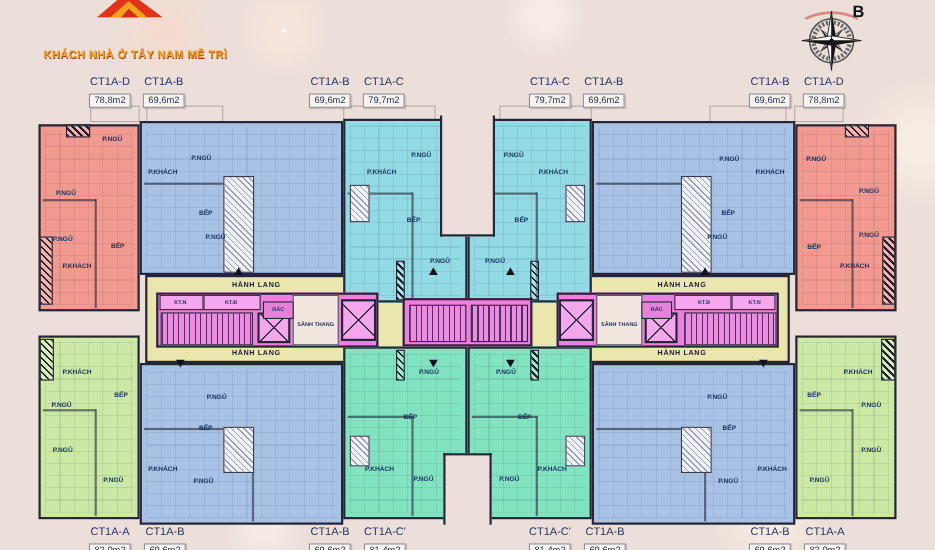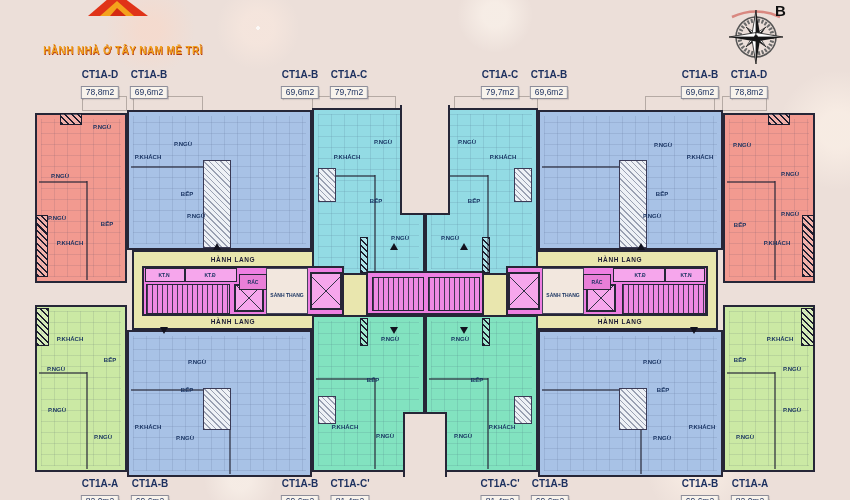--- a/index.html
+++ b/index.html
@@ -42,21 +42,21 @@
   .bhatch{background-color:#eef1f6;border:1px solid #3a3a55;z-index:5;
     background-image:repeating-linear-gradient(45deg, rgba(70,80,110,.5) 0 1px, transparent 1px 4px);}
   .ohang{border:1px solid #b5aaa4;z-index:1;}
   .arrU{width:0;height:0;border-left:4px solid transparent;border-right:4px solid transparent;border-bottom:7px solid #12121e;z-index:6;}
   .arrD{width:0;height:0;border-left:4px solid transparent;border-right:4px solid transparent;border-top:7px solid #12121e;z-index:6;}
   .rlabel,.clabel,.klabel{transform:translate(-50%,-50%);white-space:nowrap;z-index:8;font-weight:bold;color:#15305f;}
   .rlabel{font-size:6px;}
   .clabel{font-size:6.5px;letter-spacing:.6px;color:#1a1a33;}
   .klabel{font-size:5px;}
   .ulabel{transform:translateX(-50%);text-align:center;z-index:9;white-space:nowrap;}
-  .uname{position:static !important;font-size:10px;font-weight:bold;color:#1b2f5e;margin-bottom:1px;}
+  .uname{position:static !important;font-size:10px;font-weight:normal;color:#1b2f5e;margin-bottom:1px;}
   .ubox{position:static !important;display:inline-block;font-size:8.5px;color:#1b2f5e;background:#f8f3ec;
         border:1px solid #8d8d99;padding:0 4px;line-height:11px;box-shadow:1px 1px 1px rgba(0,0,0,.18);}
   #logo{position:absolute;left:0;top:0;width:240px;height:64px;z-index:10;}
   #logo svg{position:absolute;left:86px;top:0;}
   .logo-text{position:absolute;left:84px;top:12px;width:68px;text-align:center;
     font-size:26px;font-weight:bold;letter-spacing:1px;color:#e42718;}
   .slogan{position:absolute;left:18px;top:45px;width:210px;text-align:center;
     font-size:10px;font-weight:bold;letter-spacing:.4px;color:#f0a01c;text-shadow:.6px .6px 0 #b23510;}
   #compass{position:absolute;left:715px;top:2px;width:84px;height:68px;z-index:10;}
   #compass svg{position:absolute;left:8px;top:2px;}
@@ -66,21 +66,21 @@
 <body>
 
 <div id="stage">
 
   <div id="logo">
     <svg width="64" height="16" viewBox="0 0 64 16">
       <polygon points="2,16 30,-8 62,16" fill="#e03318"></polygon>
       <polygon points="14,16 31,1 48,16" fill="#f4a21c"></polygon>
       <polygon points="24,16 31,8 40,16" fill="#d42a12"></polygon>
     </svg>
-    <div class="slogan">HÀNH NHÀ Ở TÂY NAM MỄ TRÌ</div>
+    <div class="slogan">KHÁCH NHÀ Ở TÂY NAM MỄ TRÌ</div>
   </div>
 
   <div id="compass">
     <svg width="66" height="66" viewBox="-33 -33 66 66">
       <path d="M-24,-20 Q0,-31 24,-20" stroke="#d98880" stroke-width="2.5" fill="none"></path>
       <circle r="20" fill="none" stroke="#555" stroke-width="1.5"></circle>
       <circle r="16.5" fill="none" stroke="#6b6b6b" stroke-width="4" stroke-dasharray="2 1.6"></circle>
       <g transform="rotate(45)">
         <path d="M0,-14 L3,0 L0,0 Z" fill="#161616"></path>
           <path d="M0,-14 L-3,0 L0,0 Z" fill="#fff" stroke="#161616" stroke-width="0.7"></path>

